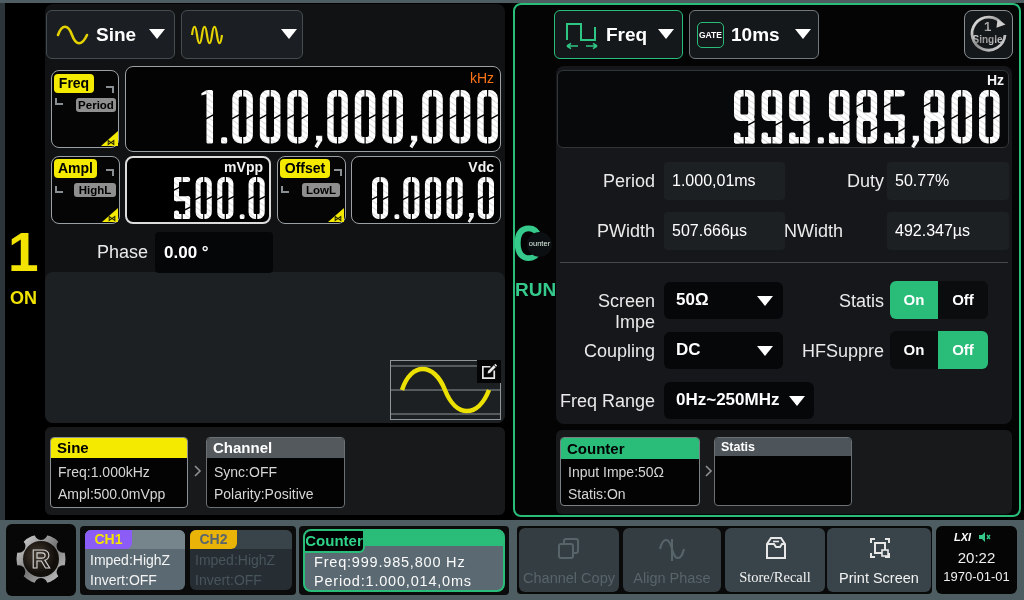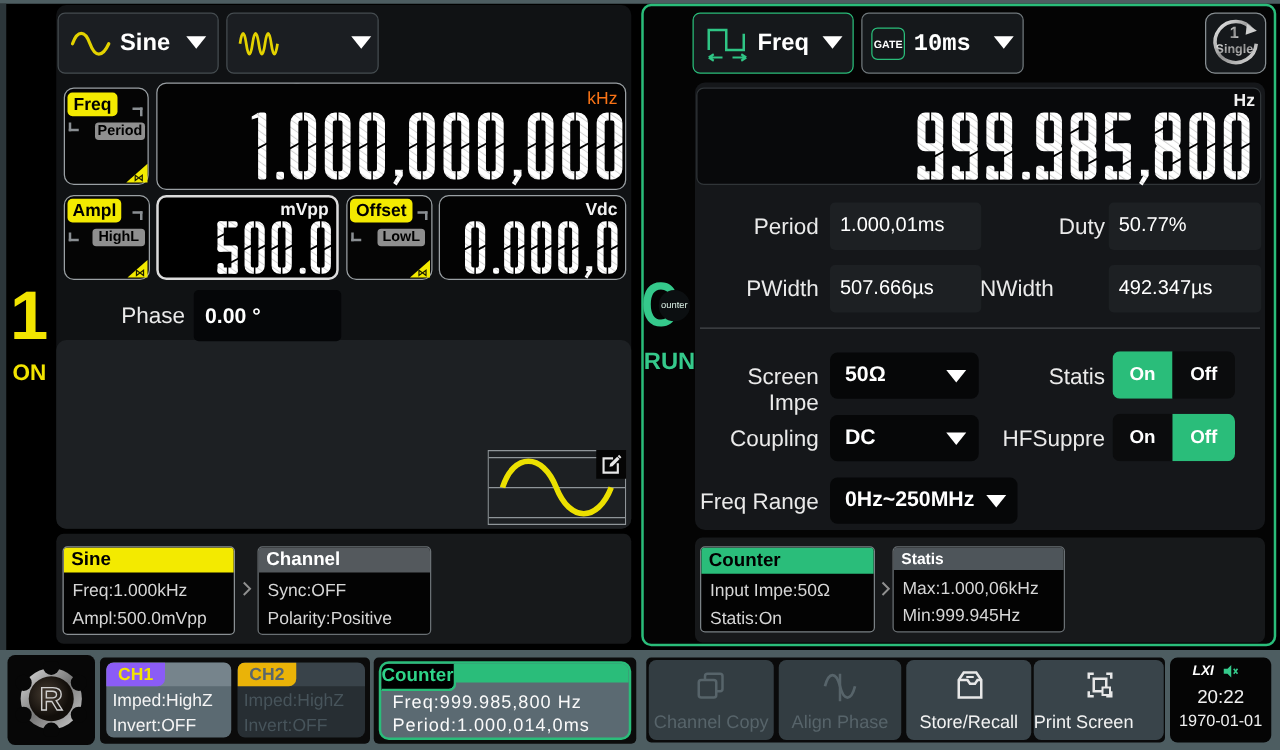--- a/index.html
+++ b/index.html
@@ -291,21 +291,21 @@
   <div class="abs" style="left:554px;top:10px;width:129px;height:49px;background:#15181b;border:1.5px solid #2abd7a;border-radius:6px"></div>
   <svg class="abs" style="left:565px;top:19px" width="34" height="32" viewBox="0 0 34 32">
     <path d="M2 21 V5 H16 V21 H30 V8" stroke="#2fc585" stroke-width="2" fill="none"></path>
     <path d="M2 27 h11 M2 27 l4 -2.6 M2 27 l4 2.6 M32 27 h-11 M32 27 l-4 -2.6 M32 27 l-4 2.6" stroke="#2fc585" stroke-width="1.7" fill="none"></path>
   </svg>
   <div class="abs" style="left:606px;top:24px;color:#fff;font-size:19px;font-weight:bold;">Freq</div>
   <div class="abs ddarrow" style="left:658px;top:29px"></div>
 
   <div class="abs" style="left:689px;top:10px;width:130px;height:49px;background:#15181b;border:1.5px solid #70787c;border-radius:6px"></div>
   <div class="abs" style="left:697px;top:22px;width:27px;height:26px;border:1.5px solid #2abd7a;border-radius:5px;color:#fff;font-size:8.5px;font-weight:bold;text-align:center;line-height:24px;">GATE</div>
-  <div class="abs" style="left:731px;top:24px;color:#fff;font-size:19px;font-weight:bold;font-family:Liberation Mono, monospace;">10ms</div>
+  <div class="abs" style="left:731px;top:24px;color:#fff;font-size:19px;font-weight:bold;">10ms</div>
   <div class="abs ddarrow" style="left:795px;top:29px"></div>
 
   <div class="abs" style="left:964px;top:10px;width:49px;height:49px;background:#15181b;border:1.5px solid #888f93;border-radius:8px"></div>
   <svg class="abs" style="left:966px;top:12px" width="45" height="45" viewBox="0 0 45 45">
     <defs>
         <linearGradient id="sil" x1="0" y1="0" x2="1" y2="1">
       <stop offset="0" stop-color="#f0f0f0"></stop>
           <stop offset="0.5" stop-color="#8d8d8d"></stop>
           <stop offset="1" stop-color="#e0e0e0"></stop>
     </linearGradient>
@@ -454,21 +454,20 @@
 
   <div class="abs" style="left:560px;top:437px;width:140px;height:69px;border:1px solid #7a8185;border-radius:4px;overflow:hidden;background:#030303">
     <div style="height:21px;background:#2abd7a;color:#000;font-size:15px;font-weight:bold;line-height:21px;padding-left:6px;">Counter</div>
     <div style="padding:2px 0 0 7px;color:#d6d6d6;font-size:14px;line-height:22px;">Input Impe:50Ω<br>Statis:On</div>
   </div>
   <svg class="abs" style="left:704px;top:464px" width="9" height="14" viewBox="0 0 9 14">
       <path d="M2 2 L7 7 L2 12" stroke="#909090" stroke-width="1.6" fill="none"></path>
     </svg>
   <div class="abs" style="left:714px;top:437px;width:138px;height:69px;border:1px solid #6a7074;border-radius:4px;overflow:hidden;background:#030303">
     <div style="height:18px;background:#4e555a;color:#fff;font-size:12.5px;font-weight:bold;line-height:18px;padding-left:6px;">Statis</div>
-    <div style="padding:3px 0 0 7px;color:#d6d6d6;font-size:14px;line-height:22px;">Max:1.000,06kHz<br>Min:999.945Hz</div>
   </div>
 
   <div class="abs" style="left:6px;top:524px;width:70px;height:72px;background:#070707;border-radius:6px"></div>
   <svg class="abs" style="left:12px;top:529px" width="58" height="60" viewBox="0 0 58 60">
     <defs>
       <linearGradient id="met" x1="0" y1="0" x2="1" y2="1">
         <stop offset="0" stop-color="#e0e0e0"></stop>
           <stop offset="0.5" stop-color="#777"></stop>
           <stop offset="1" stop-color="#cfcfcf"></stop>
       </linearGradient>
@@ -515,35 +514,35 @@
     </svg>
     <div style="position:absolute;left:0;bottom:6px;width:100%;text-align:center;color:#57646a;font-size:14.5px;">Channel Copy</div>
   </div>
   <div class="abs" style="left:623px;top:528px;width:98px;height:64px;background:#333d42;border-radius:6px;">
     <svg style="position:absolute;left:35px;top:7px" width="28" height="28" viewBox="0 0 28 28">
       <path d="M2 14 C5 2 11 2 14 14 C17 26 23 26 26 14" stroke="#57646a" stroke-width="2.2" fill="none"></path>
       <line x1="14" y1="4" x2="14" y2="26" stroke="#57646a" stroke-width="2"></line>
     </svg>
     <div style="position:absolute;left:0;bottom:6px;width:100%;text-align:center;color:#57646a;font-size:14.5px;">Align Phase</div>
   </div>
-  <div class="abs" style="left:725px;top:528px;width:100px;height:64px;background:#39444a;border-radius:6px;">
+  <div class="abs" style="left:725px;top:528px;width:100px;height:64px;background:#39444a;border-radius:6px;font-family:Liberation Serif, serif;">
     <svg style="position:absolute;left:37px;top:6px" width="28" height="28" viewBox="0 0 28 28">
       <path d="M5 10 L9 4 H19 L23 10 V24 H5 Z" fill="none" stroke="#e8e8e8" stroke-width="2"></path>
       <path d="M5 10 h7 l2 3 h4 l2-3 h3" fill="none" stroke="#e8e8e8" stroke-width="2"></path>
       <line x1="11" y1="7.5" x2="17" y2="7.5" stroke="#e8e8e8" stroke-width="1.6"></line>
     </svg>
     <div style="position:absolute;left:0;bottom:6px;width:100%;text-align:center;color:#f2f2f2;font-size:14.5px;">Store/Recall</div>
   </div>
   <div class="abs" style="left:827px;top:528px;width:104px;height:64px;background:#39444a;border-radius:6px;">
     <svg style="position:absolute;left:39px;top:6px" width="28" height="28" viewBox="0 0 28 28">
       <path d="M9 5 H5 V9 M19 5 h4 v4 M5 19 v4 h4 M23 19 v4 h-4" fill="none" stroke="#e8e8e8" stroke-width="2"></path>
       <rect x="9" y="9" width="10" height="10" fill="none" stroke="#e8e8e8" stroke-width="2"></rect>
       <rect x="16" y="16" width="6" height="6" fill="#39444a" stroke="#e8e8e8" stroke-width="1.6"></rect>
     </svg>
-    <div style="position:absolute;left:0;bottom:6px;width:100%;color:#f2f2f2;font-size:14.5px;">Print Screen</div>
+    <div style="position:absolute;left:0;bottom:6px;width:100%;text-align:center;color:#f2f2f2;font-size:14.5px;">Print Screen</div>
   </div>
 
   <div class="abs" style="left:936px;top:526px;width:81px;height:68px;background:#050505;border-radius:6px"></div>
   <div class="abs" style="left:954px;top:531px;color:#fff;font-size:11px;font-weight:bold;font-style:italic;">LXI</div>
   <svg class="abs" style="left:978px;top:531px" width="13" height="12" viewBox="0 0 13 12">
     <path d="M1 4 h3 l3 -3 v10 l-3 -3 h-3 z" fill="#35c98b"></path>
     <path d="M9 4 l3 4 m0 -4 l-3 4" stroke="#35c98b" stroke-width="1.3"></path>
   </svg>
   <div class="abs" style="left:936px;top:549px;width:81px;text-align:center;color:#f0f0f0;font-size:15px;">20:22</div>
   <div class="abs" style="left:936px;top:569px;width:81px;text-align:center;color:#f0f0f0;font-size:13px;">1970-01-01</div>

